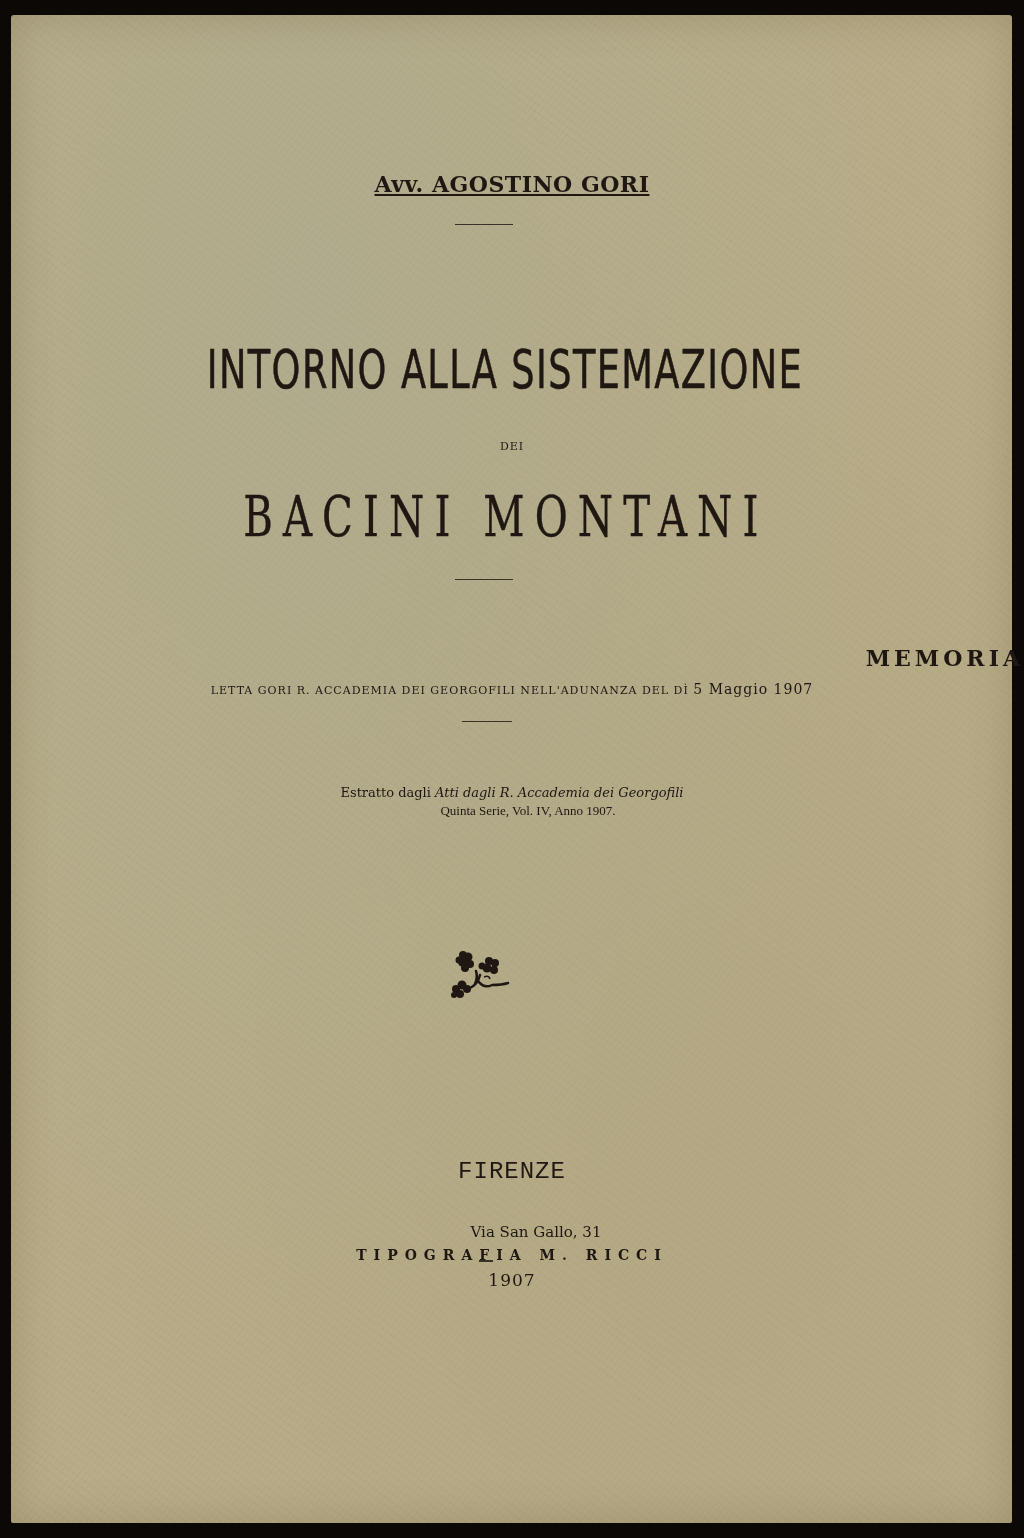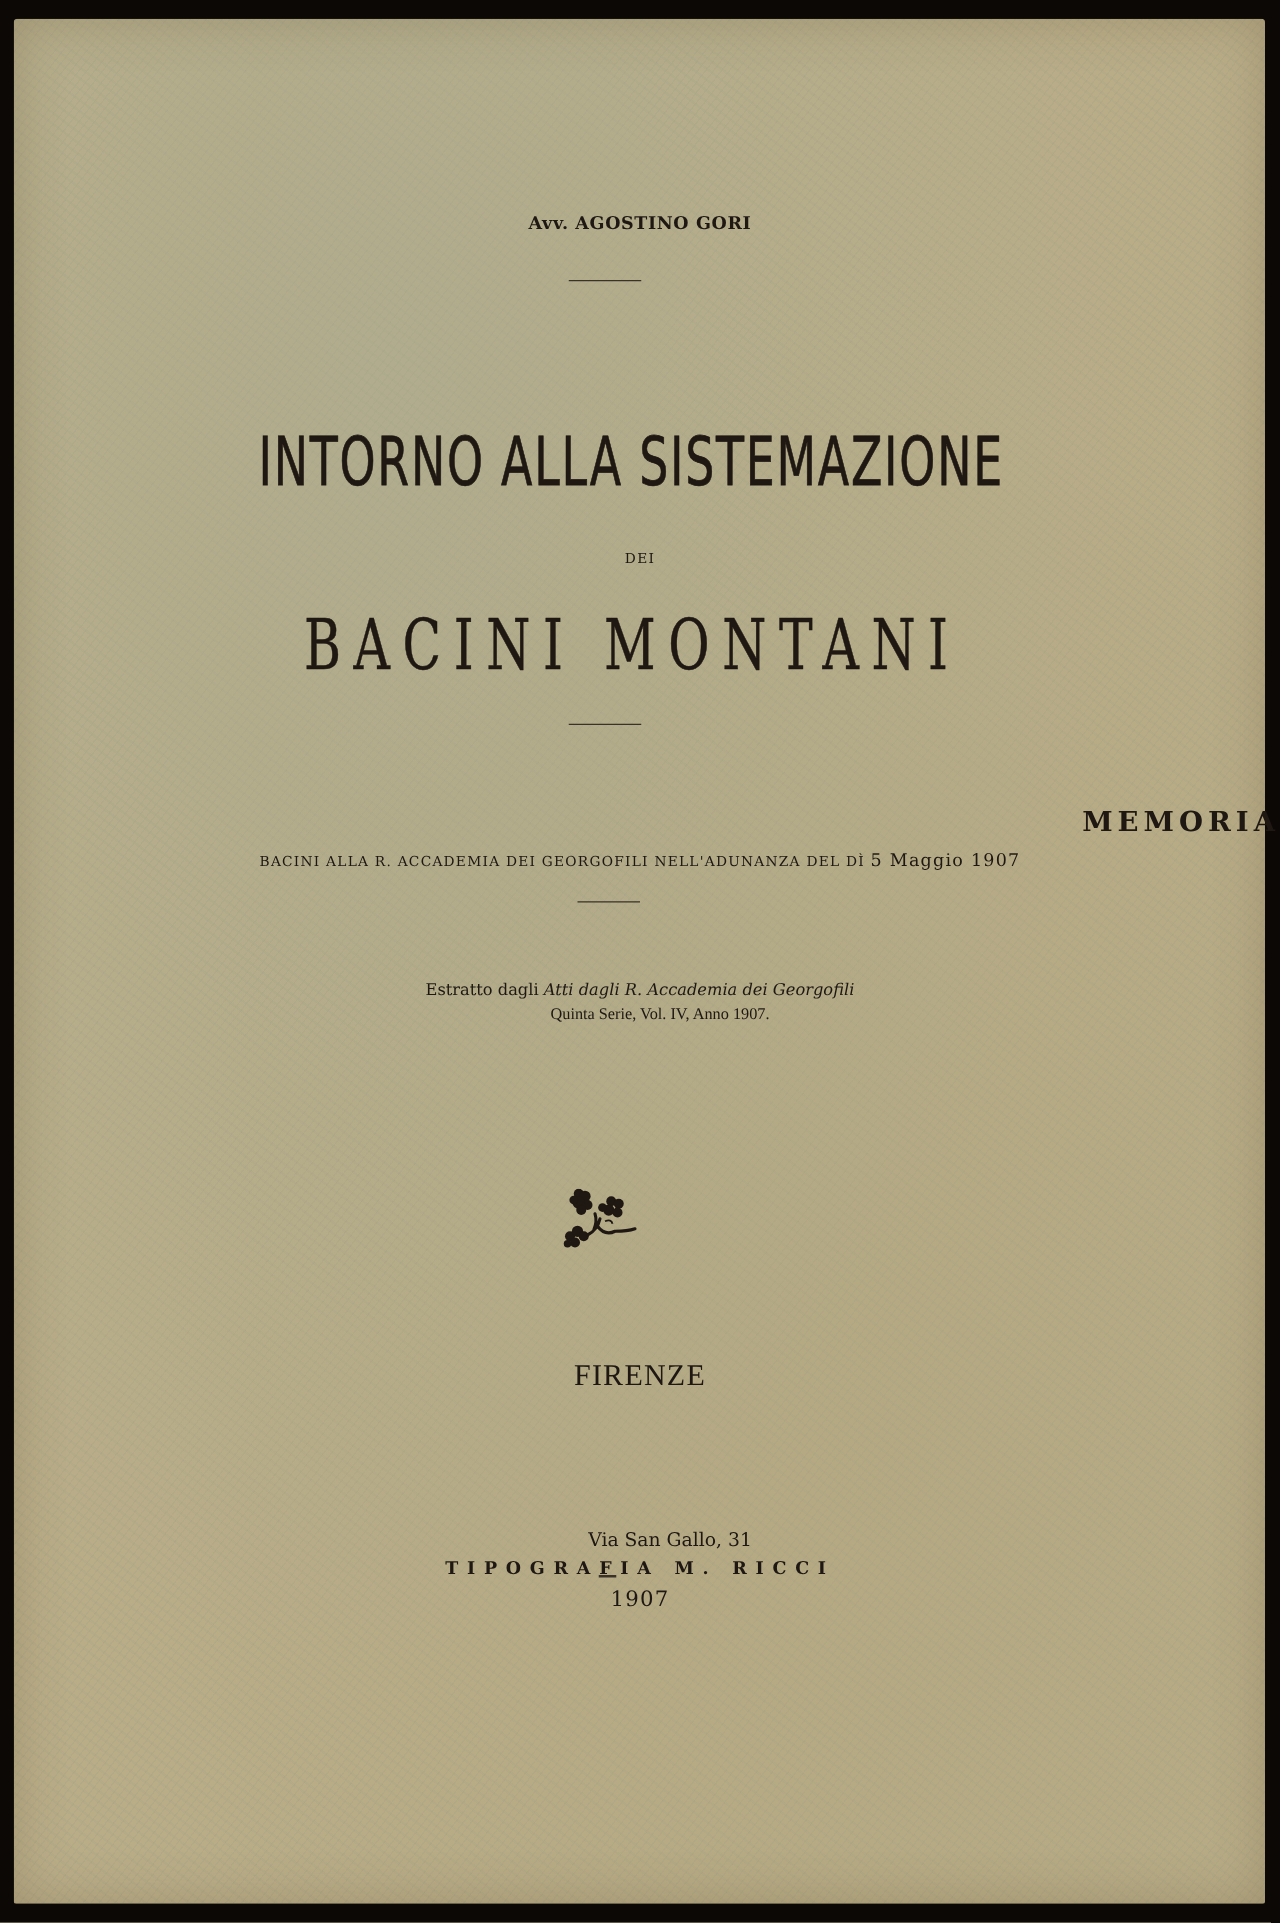--- a/index.html
+++ b/index.html
@@ -26,22 +26,23 @@
       position: absolute;
       left: 0; width: 1024px;
       text-align: center;
       color: #1e1712;
       white-space: nowrap;
     }
     .author {
       top: 171px;
       font-family: "DejaVu Serif", serif;
       font-weight: bold;
-      font-size: 14px;
+      font-size: 22px;
       letter-spacing: 0.5px;
+      text-decoration: underline;
     }
     .rule {
       position: absolute;
       height: 1px;
       background: #3a3128;
     }
     .title1 {
       top: 338px;
       font-family: "DejaVu Sans", sans-serif;
       font-size: 54px;
@@ -93,22 +94,22 @@
       font-family: Liberation Serif, serif;
       font-size: 13px;
       padding-left: 16px;
     }
     .ornament {
       position: absolute;
       left: 450px; top: 951px;
       width: 70px; height: 50px;
     }
     .firenze {
-      top: 1088px;
-      font-family: Liberation Serif, serif;
+      top: 1158px;
+      font-family: Liberation Mono, monospace;
       font-size: 24px;
       letter-spacing: 1px;
     }
     .tipografia {
       top: 1200px;
       font-family: "DejaVu Serif", serif;
       font-weight: bold;
       font-size: 14px;
       letter-spacing: 7px;
       margin-top: 47px;
@@ -135,21 +136,21 @@
 <div class="rule" style="left:455px; top:224px; width:58px;"></div>
 
 <div class="txt title1">INTORNO ALLA SISTEMAZIONE</div>
 <div class="txt dei">DEI</div>
 <div class="txt title2">BACINI MONTANI</div>
 
 <div class="rule" style="left:455px; top:579px; width:58px;"></div>
 
 <div class="txt memoria">MEMORIA</div>
 <div class="txt letta">
-  <span>BACINI ALLA R. ACCADEMIA DEI GEORGOFILI NELL'ADUNANZA DEL DÌ</span>
+  <span>LETTA GORI R. ACCADEMIA DEI GEORGOFILI NELL'ADUNANZA DEL DÌ</span>
   <span class="big">5 Maggio 1907</span>
 </div>
 
 <div class="rule" style="left:462px; top:721px; width:50px;"></div>
 
 <div class="txt estratto">
   <span>Estratto dagli</span>
   <i>Atti dagli R. Accademia dei Georgofili</i>
 </div>
 <div class="txt quinta">Quinta Serie, Vol. IV, Anno 1907.</div>

